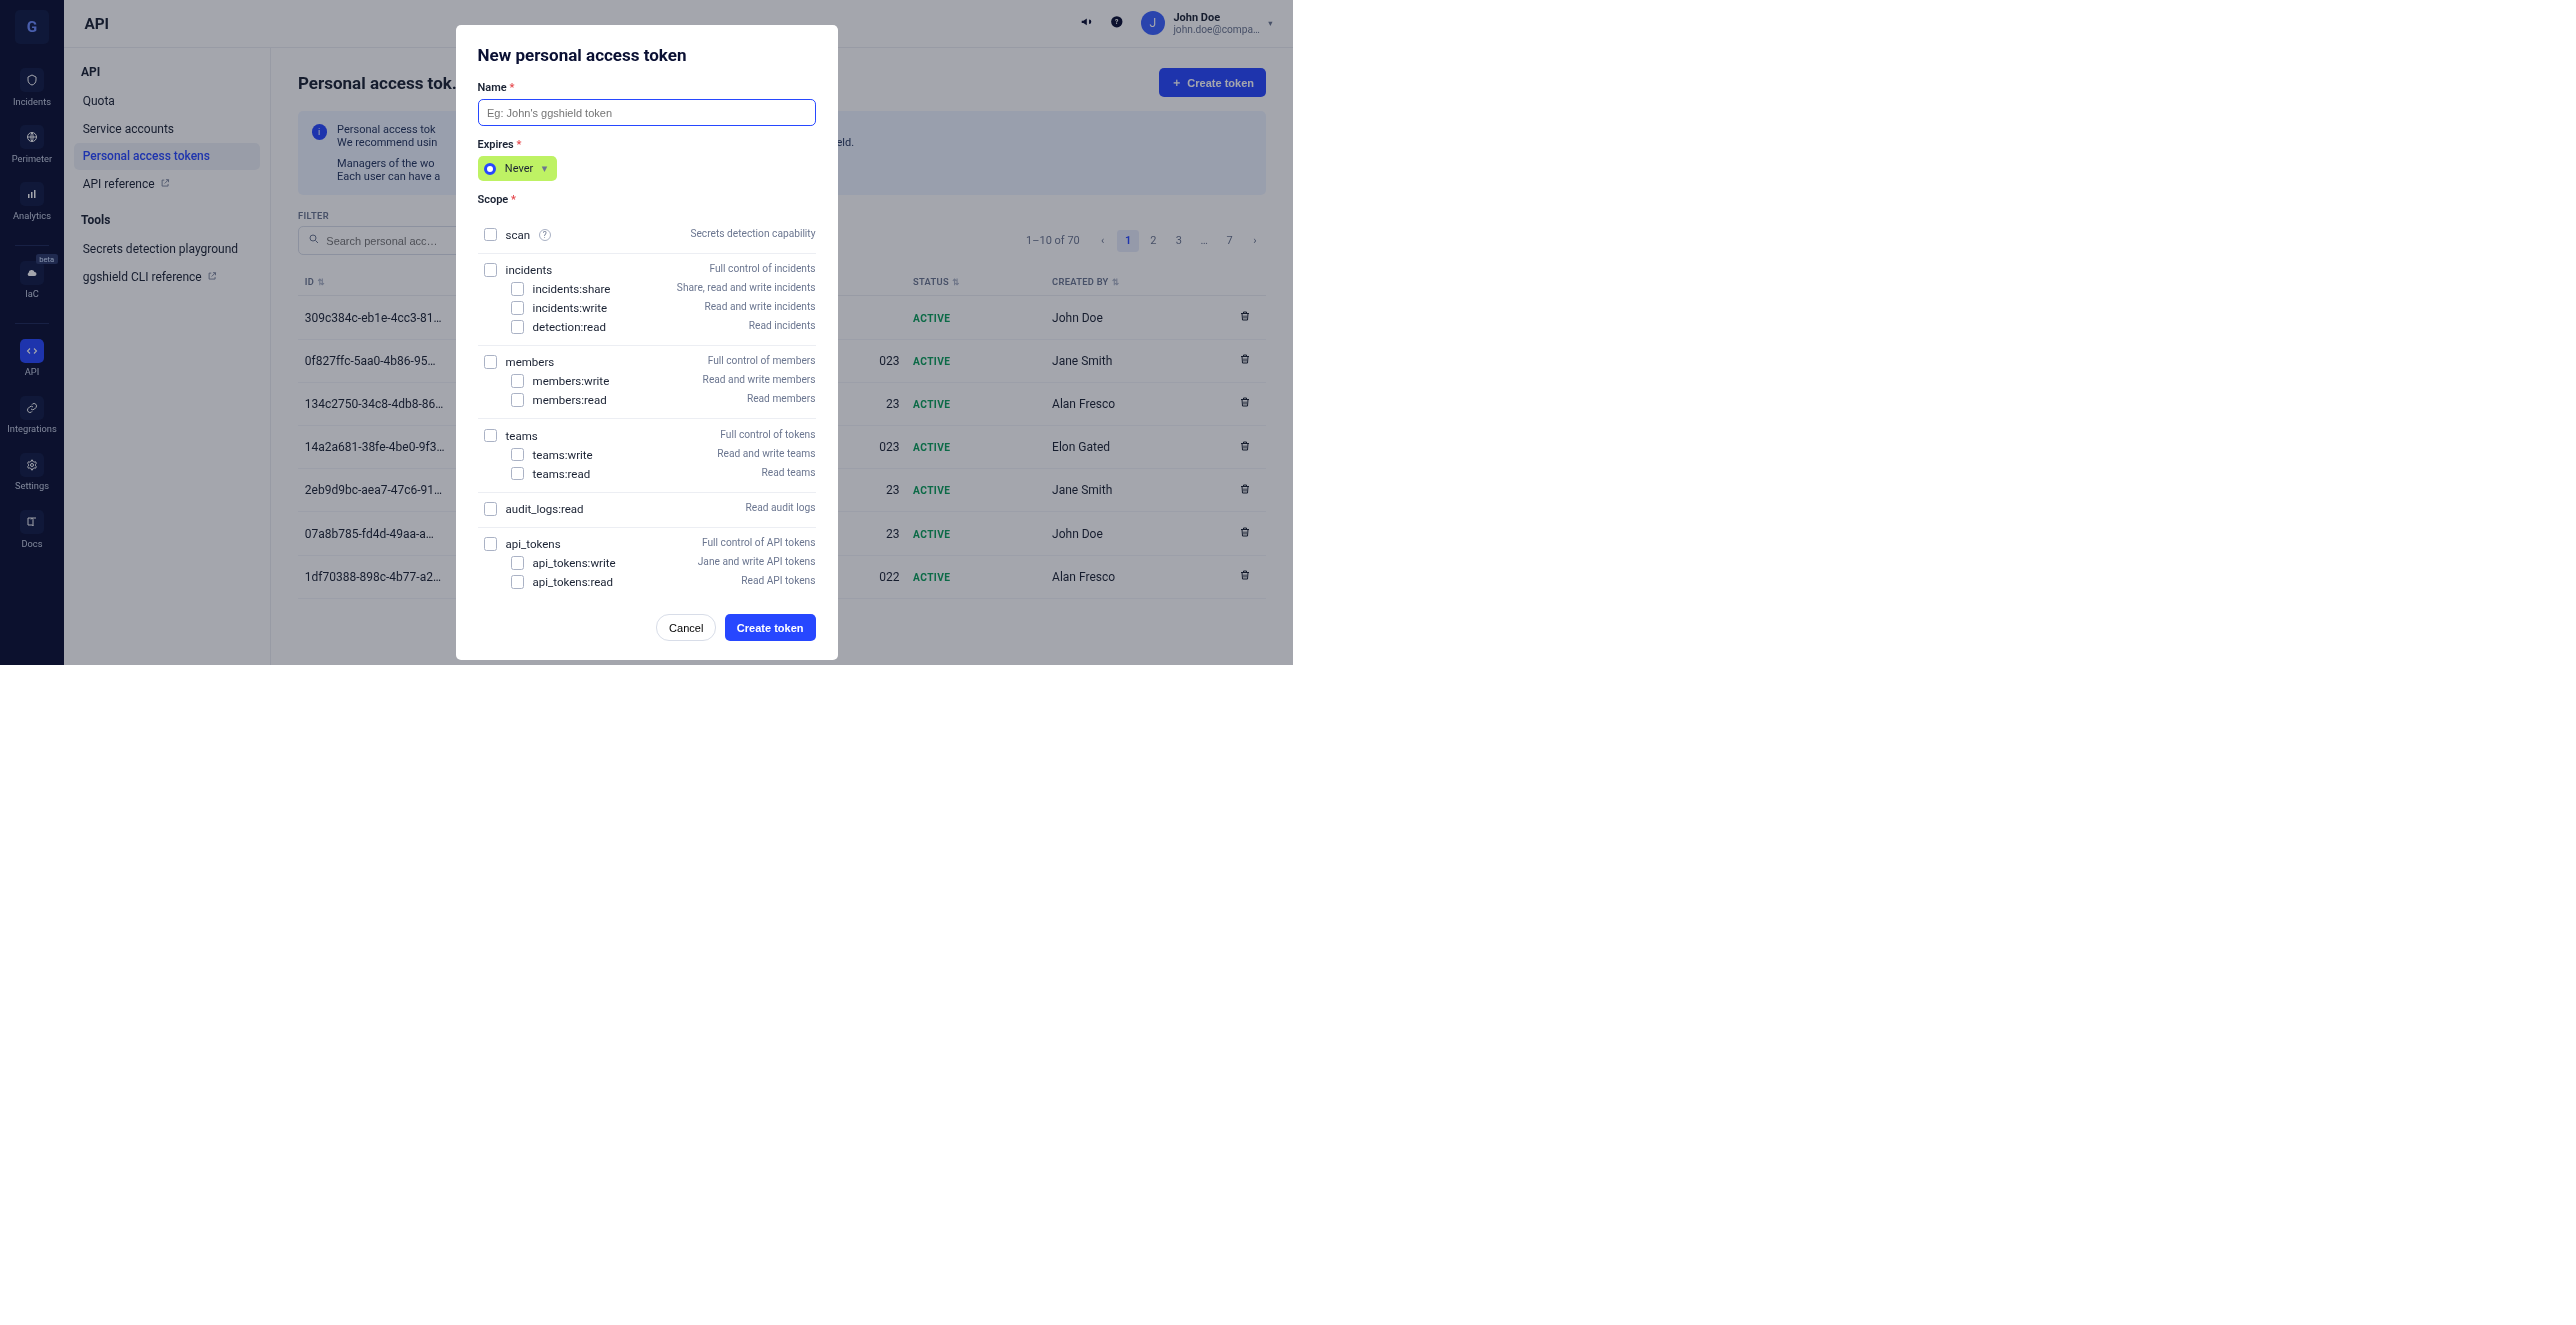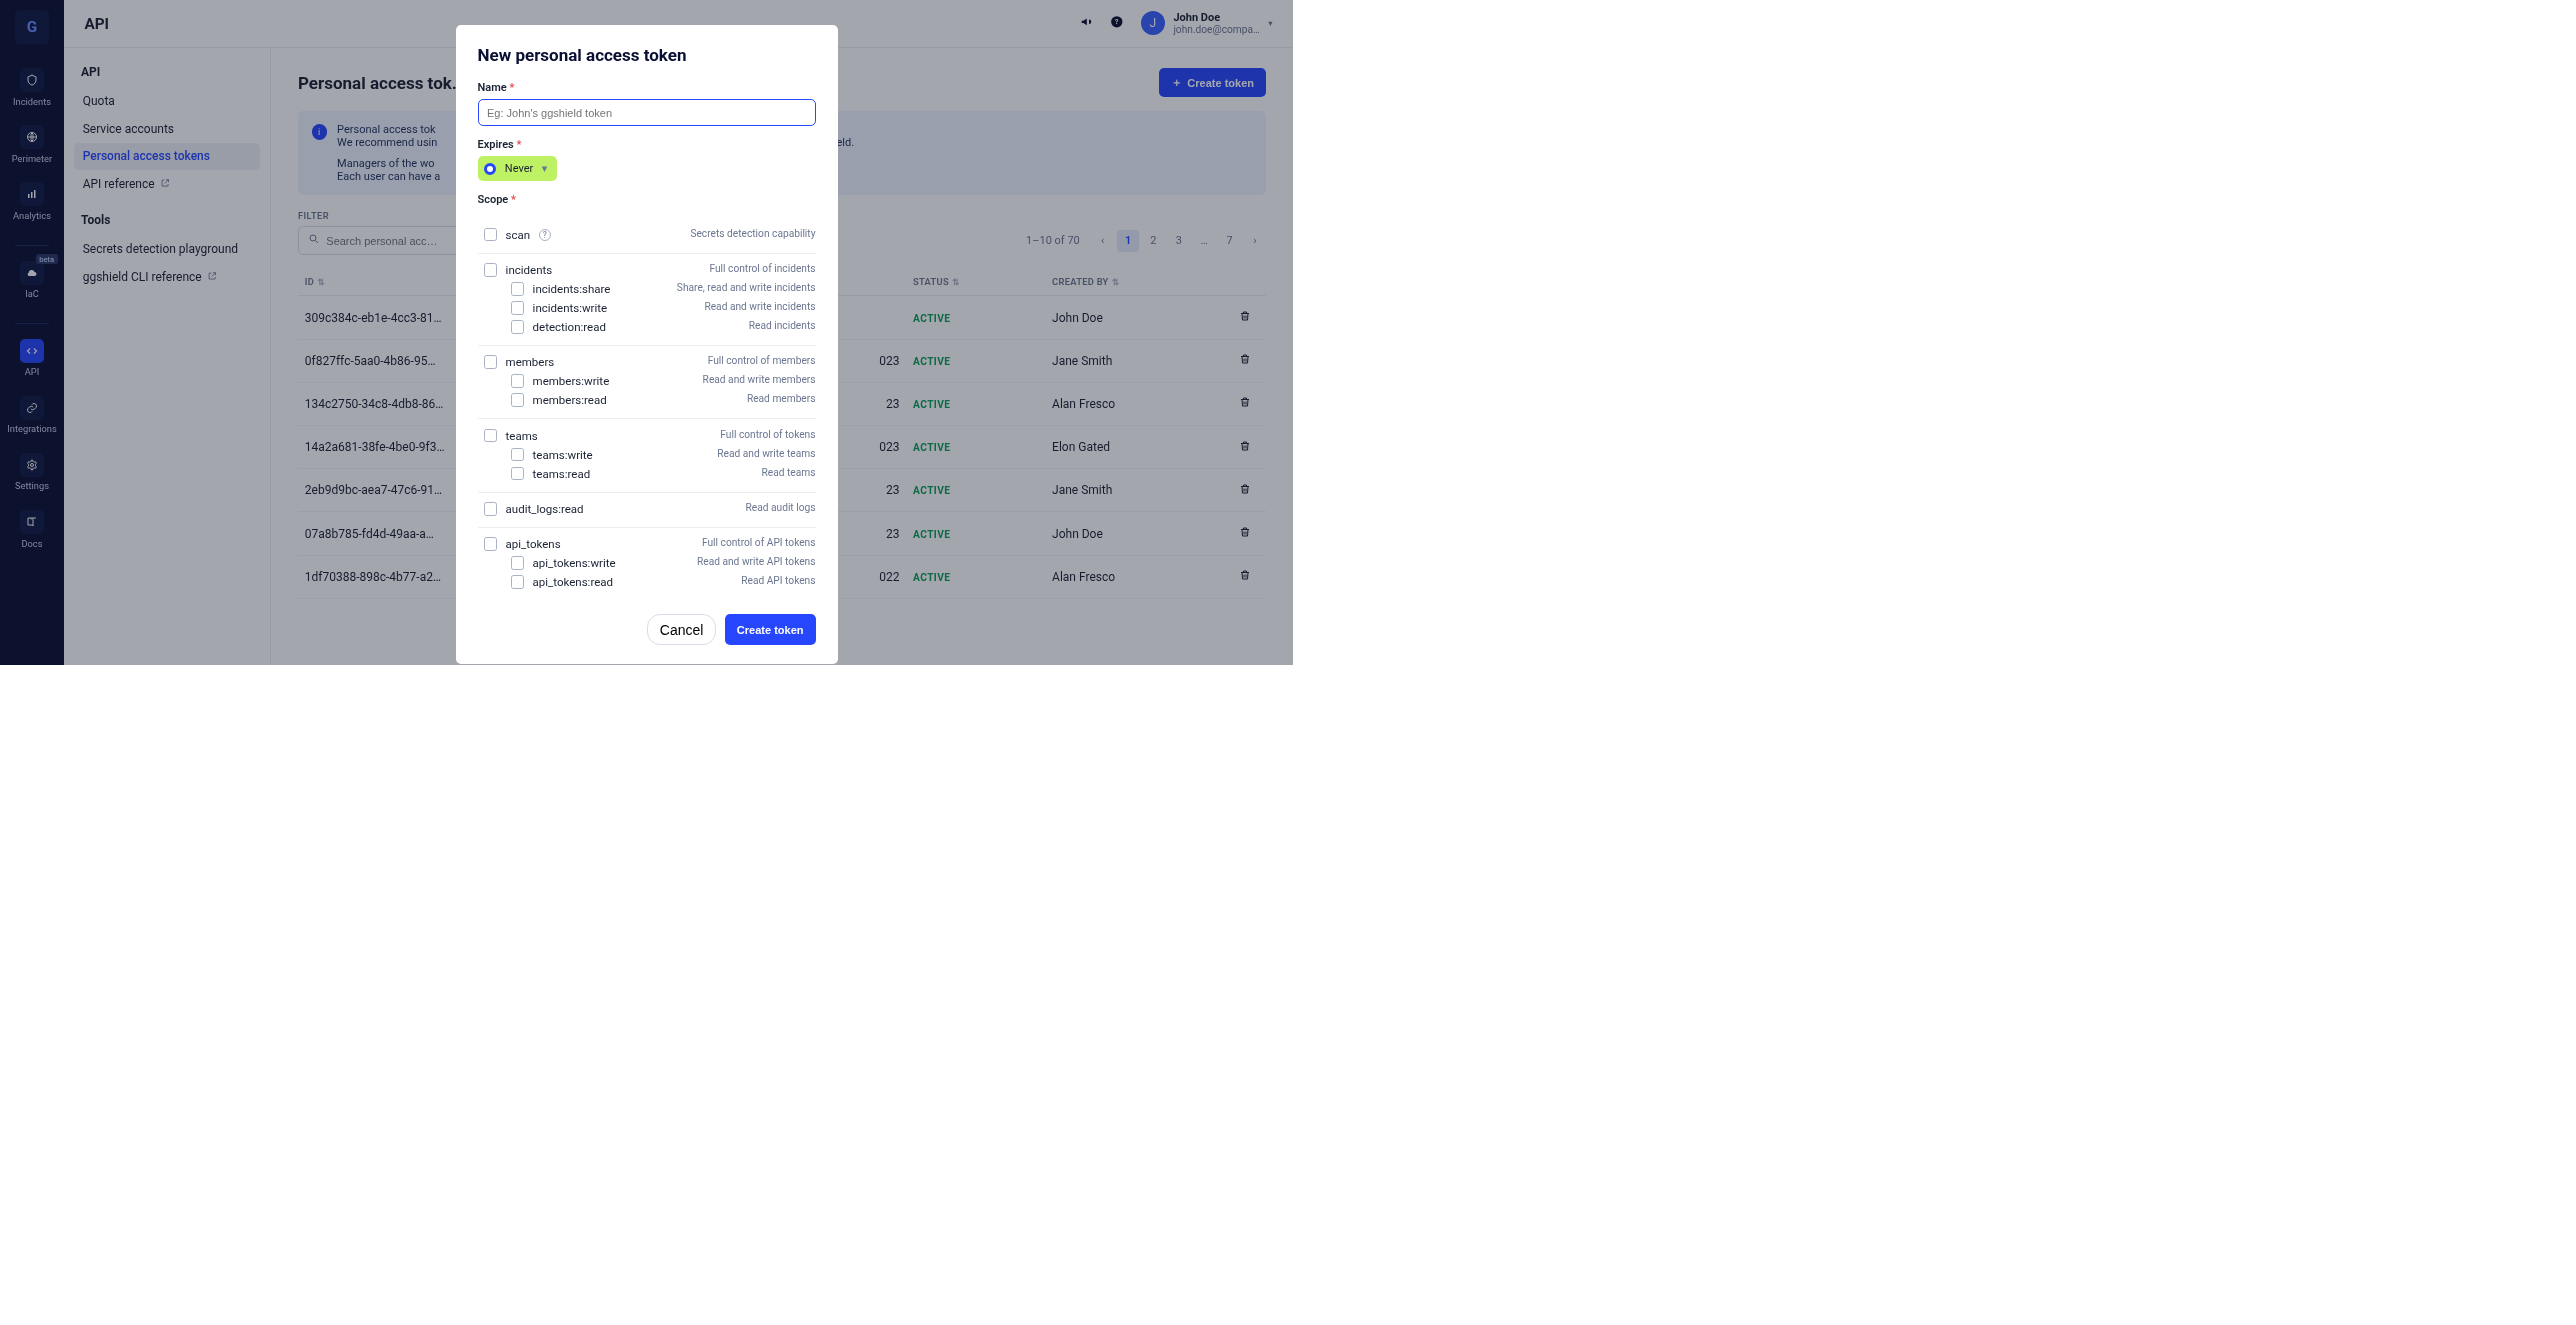--- a/index.html
+++ b/index.html
@@ -152,21 +152,21 @@
   }
   .scope-name { font-size:11.5px; }
   .scope-desc { font-size:10.2px; color:#6b7690; }
   .scope-help {
     width:12px; height:12px; border-radius:50%; border:0.8px solid #aab2c5; color:#6b7690;
     display:inline-flex; align-items:center; justify-content:center; font-size:8.5px;
   }
   .modal-actions { display:flex; justify-content:flex-end; gap:8.5px; margin-top:13.6px; }
   .btn-secondary {
     background:#fff; border:0.8px solid #d8dde8; border-radius:13px; padding:6.8px 12px;
-    font-size:14px; cursor:pointer;
+    font-size:11px; cursor:pointer;
   }
 </style>
 </head>
 <body>
 
 <div class="wrap">
 <div class="app" style="transform:none; width:100%; height:100%;">
 
   <nav class="left-rail">
     <div class="rail-logo">G</div>
@@ -590,21 +590,21 @@
       <span class="scope-name">api_tokens</span>
 
     </div>
     <span class="scope-desc">Full control of API tokens</span>
               </div>
               <div class="scope-row">
       <div class="scope-left sub">
         <span class="chk"></span>
         <span class="scope-name">api_tokens:write</span>
       </div>
-      <span class="scope-desc">Read and write API tokens</span>
+      <span class="scope-desc">Jane and write API tokens</span>
               </div>
               <div class="scope-row">
       <div class="scope-left sub">
         <span class="chk"></span>
         <span class="scope-name">api_tokens:read</span>
       </div>
       <span class="scope-desc">Read API tokens</span>
               </div>
             </div>
           </div>

